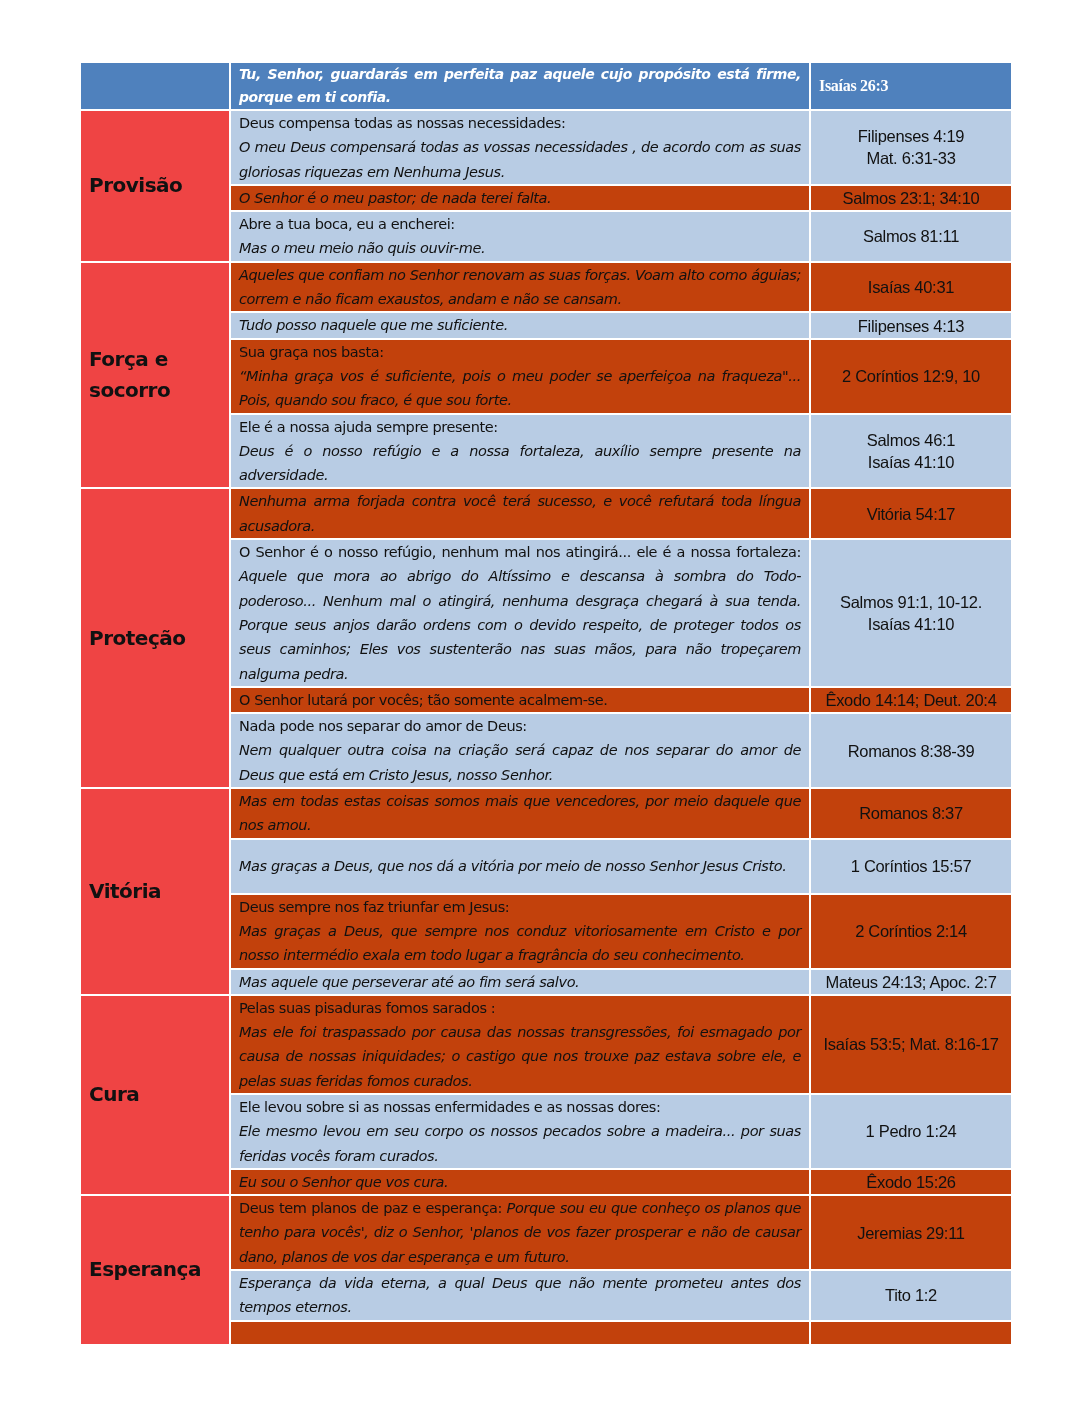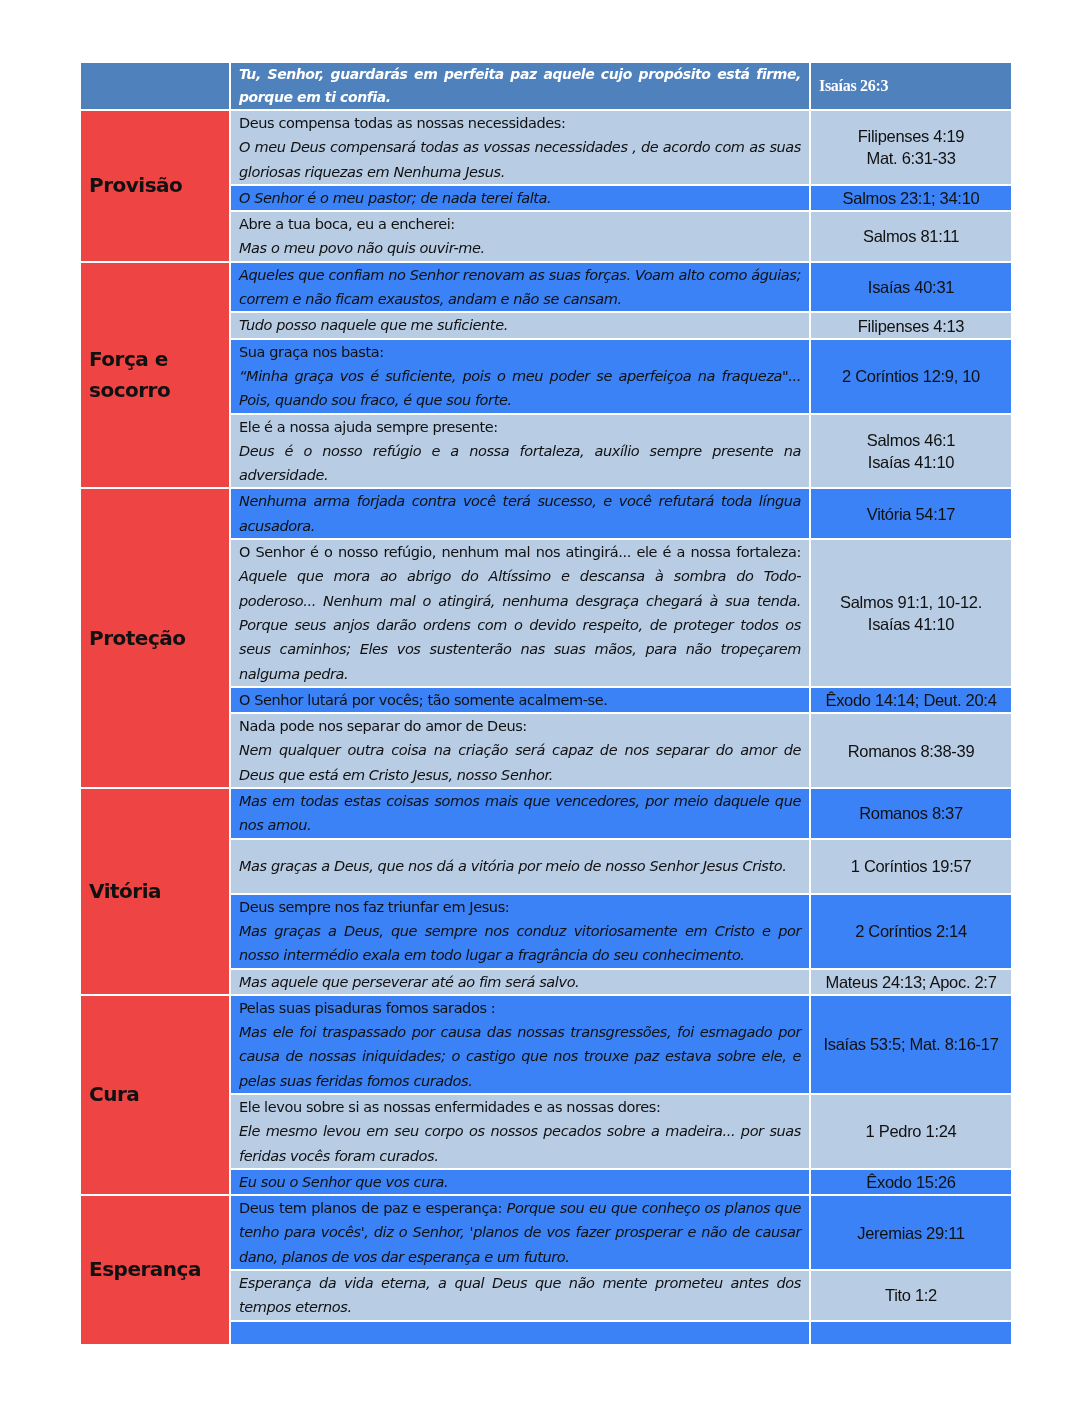--- a/index.html
+++ b/index.html
@@ -14,21 +14,21 @@
     background: #ef4444; color: #ffffff; font-family: "DejaVu Sans", sans-serif;
     font-size: 20px; font-weight: bold; vertical-align: top; padding-top: 4px; line-height: 31px;
     letter-spacing: -0.5px;
   }
   tr.head td { background: #4f81bd; color: #ffffff; }
   tr.head td.verse { font-weight: bold; font-style: italic; font-size: 14px; line-height: 23px; }
   tr.head td.ref { font-weight: bold; font-size: 16px; font-family: Liberation Serif, serif; }
   td.verse { font-family: "DejaVu Sans", sans-serif; font-size: 14.5px; line-height: 24.3px; text-align: justify; letter-spacing: -0.4px; margin-left: 35px; }
   td.ref { font-size: 16.5px; line-height: 22px; letter-spacing: -0.3px; }
   tr.dark td.verse, tr.dark td.ref { background: #b8cce4; }
-  tr.light td.verse, tr.light td.ref { background: #3b82f6; }
+  tr.light td.verse, tr.light td.ref { background: #c2410c; }
   .intro { font-style: normal; display: block; }
   .it { font-style: italic; }
   .ref-line { display: block; text-align: center; }
 </style>
 </head>
 <body>
 
 <table class="verses">
   <colgroup>
       <col class="c1">
@@ -49,21 +49,21 @@
           <span class="ref-line">Mat. 6:31-33</span>
         </td>
       </tr>
       <tr class="light" style="height: 24px;">
         <td class="verse"><span class="it">O Senhor é o meu pastor; de nada terei falta.</span></td>
         <td class="ref">
           <span class="ref-line">Salmos 23:1; 34:10</span>
         </td>
       </tr>
       <tr class="dark" style="height: 49px;">
-        <td class="verse"><span class="intro">Abre a tua boca, eu a encherei:</span><span class="it">Mas o meu povo não quis ouvir-me.</span></td>
+        <td class="verse"><span class="intro">Abre a tua boca, eu a encherei:</span><span class="it">Mas o meu meio não quis ouvir-me.</span></td>
         <td class="ref">
           <span class="ref-line">Salmos 81:11</span>
         </td>
       </tr>
       <tr class="light" style="height: 49px;">
         <td class="cat" rowspan="4">Força e socorro</td>
         <td class="verse"><span class="it">Aqueles que confiam no Senhor renovam as suas forças. Voam alto como águias; correm e não ficam exaustos, andam e não se cansam.</span></td>
         <td class="ref">
           <span class="ref-line">Isaías 40:31</span>
         </td>
@@ -116,21 +116,21 @@
       <tr class="light" style="height: 48px;">
         <td class="cat" rowspan="4">Vitória</td>
         <td class="verse"><span class="it">Mas em todas estas coisas somos mais que vencedores, por meio daquele que nos amou.</span></td>
         <td class="ref">
           <span class="ref-line">Romanos 8:37</span>
         </td>
       </tr>
       <tr class="dark" style="height: 55px;">
         <td class="verse"><span class="it">Mas graças a Deus, que nos dá a vitória por meio de nosso Senhor Jesus Cristo.</span></td>
         <td class="ref">
-          <span class="ref-line">1 Coríntios 19:57</span>
+          <span class="ref-line">1 Coríntios 15:57</span>
         </td>
       </tr>
       <tr class="light" style="height: 73px;">
         <td class="verse"><span class="intro">Deus sempre nos faz triunfar em Jesus:</span><span class="it">Mas graças a Deus, que sempre nos conduz vitoriosamente em Cristo e por nosso intermédio exala em todo lugar a fragrância do seu conhecimento.</span></td>
         <td class="ref">
           <span class="ref-line">2 Coríntios 2:14</span>
         </td>
       </tr>
       <tr class="dark" style="height: 24px;">
         <td class="verse"><span class="it">Mas aquele que perseverar até ao fim será salvo.</span></td>

